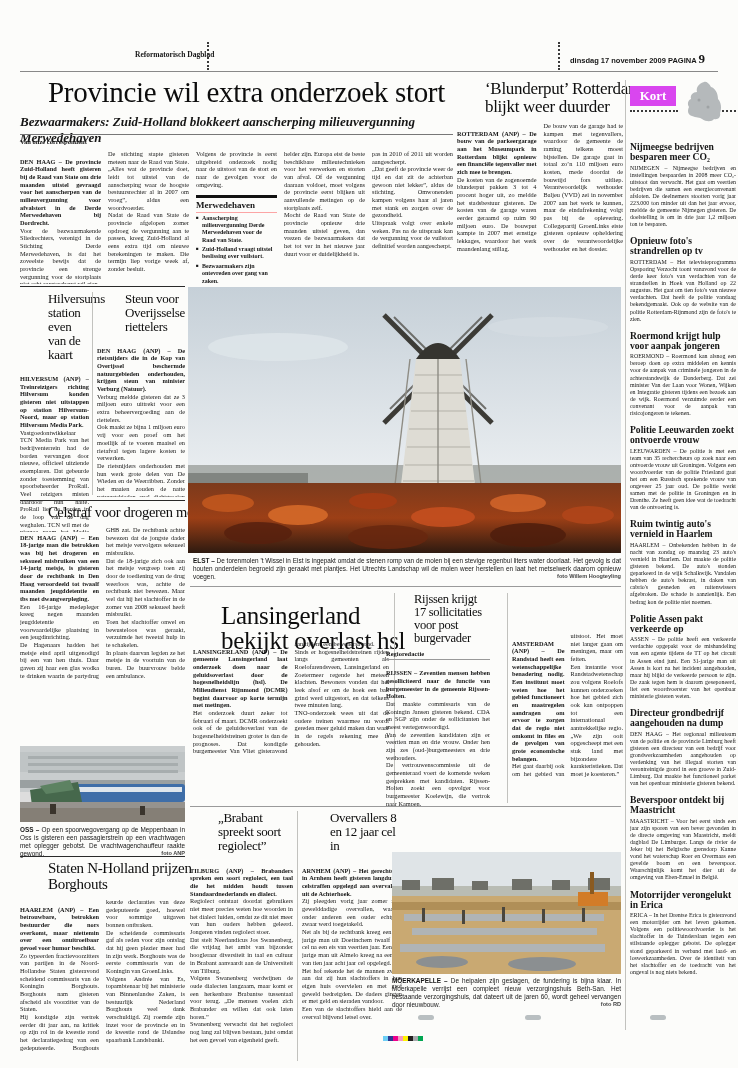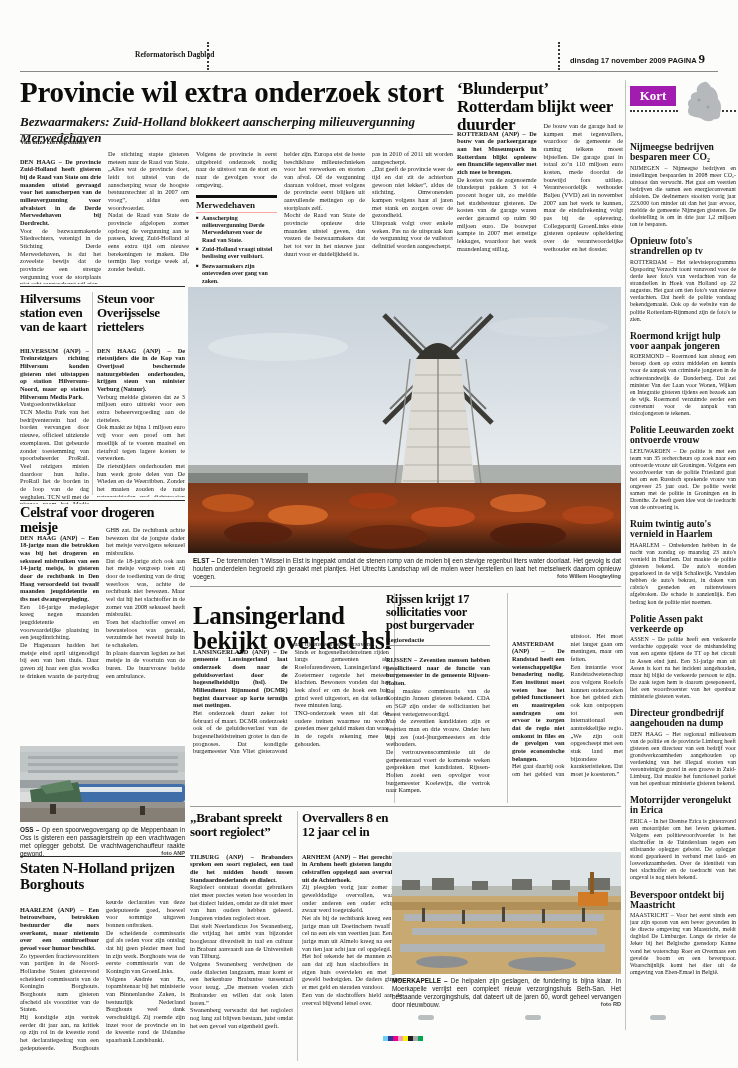--- a/index.html
+++ b/index.html
@@ -4,21 +4,21 @@
 <style>
   html,body{margin:0;padding:0;background:#e8e8e6;}
   #page{position:relative;width:738px;height:1068px;background:#fcfcfa;color:#161616;
         font-family:"Liberation Serif",serif;overflow:hidden;margin:0 auto;}
   .abs{position:absolute;}
   .sans{font-family:"Liberation Sans",sans-serif;}
   .rule{position:absolute;background:#2a2a2a;height:1px;}
   .vrule{position:absolute;background:#c2c2be;width:1px;}
   .dotv{position:absolute;border-left:2px dotted #3a3a3a;width:0;}
   .doth{position:absolute;border-top:2px dotted #3a3a3a;height:0;}
-  .headline{font-weight:bold;line-height:1.0;letter-spacing:-.3px;color:#0d0d0d;}
+  .headline{font-weight:normal;line-height:1.0;letter-spacing:-.3px;color:#0d0d0d;margin-left:28px;}
   .subhead{font-style:italic;font-weight:bold;}
   .byline{font-size:6.5px;font-weight:bold;}
   .btxt{font-size:6.3px;line-height:1.22;text-align:justify;white-space:pre-line;hyphens:auto;}
   .intro{font-weight:bold;}
   .cols2{column-count:2;column-gap:7px;overflow:hidden;}
   .col{position:absolute;width:81px;height:134px;overflow:hidden;}
   .caption{font-family:"Liberation Sans",sans-serif;font-size:6.4px;line-height:1.25;text-align:justify;}
   .caption strong{font-weight:bold;}
   .credit{font-family:"Liberation Sans",sans-serif;font-size:5.6px;font-weight:bold;color:#444;}
   .kort-item h4{font-size:9.6px;line-height:1.05;margin:8px 0 2.5px;font-weight:bold;}
@@ -77,21 +77,21 @@
 Uitspraak volgt over enkele weken. Pas na de uitspraak kan de vergunning voor de vuilstort definitief worden aangescherpt.</div>
 
   <div class="abs headline" style="left:457px;top:80px;width:170px;font-size:17px;line-height:1.05;">‘Blunderput’ Rotterdam blijkt weer duurder</div>
   <div class="abs btxt cols2" style="left:457px;top:122px;width:166px;height:161px;">
     <span class="intro">ROTTERDAM (ANP) – De bouw van de parkeergarage aan het Museumpark in Rotterdam blijkt opnieuw een financiële tegenvaller met zich mee te brengen.</span>
     <span>De kosten van de zogenoemde blunderput pakken 3 tot 4 procent hoger uit, zo meldde het stadsbestuur gisteren. De kosten van de garage waren eerder geraamd op ruim 90 miljoen euro. De bouwput kampte in 2007 met ernstige lekkages, waardoor het werk maandenlang stillag.
 De bouw van de garage had te kampen met tegenvallers, waardoor de gemeente de raming telkens moest bijstellen. De garage gaat in totaal zo’n 110 miljoen euro kosten, mede doordat de bouwtijd fors uitliep. Verantwoordelijk wethouder Baljeu (VVD) zei in november 2007 aan het werk te kunnen, maar de eindafrekening volgt pas bij de oplevering. Collegepartij GroenLinks eiste gisteren opnieuw opheldering over de verantwoordelijke wethouder en het dossier.</span>
   </div>
 
   <div class="vrule" style="left:625px;top:80px;height:950px;"></div>
-  <div class="abs" style="left:630px;top:86px;width:46px;height:20px;background:#a21caf;color:#fff;
+  <div class="abs" style="left:630px;top:86px;width:46px;height:20px;background:#d946ef;color:#fff;
        font-size:13px;font-weight:bold;text-align:center;line-height:20px;">Kort</div>
   <div class="doth" style="left:630px;top:110px;width:48px;"></div>
   <div class="doth" style="left:722px;top:110px;width:14px;"></div>
   <svg class="abs" style="left:684px;top:80px;" width="40" height="44" viewBox="0 0 40 44">
     <path d="M20,2 C14,4 12,8 13,12 C9,12 6,15 7,19 C4,20 3,24 5,27 C3,31 4,35 8,36 C12,38 16,37 18,39 C22,42 28,42 30,39 C34,40 37,37 36,33 C38,28 37,22 34,19 C34,13 31,8 27,7 C25,3 22,1 20,2 Z" fill="#b5b9bb"></path>
     <circle cx="15" cy="20" r="1.5" fill="#9ea2a4"></circle>
       <circle cx="24" cy="27" r="1.5" fill="#9ea2a4"></circle>
   </svg>
 
   <div class="abs" style="left:630px;top:134px;width:106px;height:878px;overflow:hidden;">
@@ -117,26 +117,26 @@
     </div>
     <div class="kort-item">
       <h4>Politie Assen pakt verkeerde op</h4>
       <p>ASSEN – De politie heeft een verkeerde verdachte opgepakt voor de mishandeling van een agente tijdens de TT op het circuit in Assen eind juni. Een 31-jarige man uit Assen is kort na het incident aangehouden, maar hij blijkt de verkeerde persoon te zijn. De zaak tegen hem is daarom geseponeerd, liet een woordvoerster van het openbaar ministerie gisteren weten.</p>
     </div>
     <div class="kort-item">
       <h4>Directeur grondbedrijf aangehouden na dump</h4>
       <p>DEN HAAG – Het regionaal milieuteam van de politie en de provincie Limburg heeft gisteren een directeur van een bedrijf voor grondwerkzaamheden aangehouden op verdenking van het illegaal storten van verontreinigde grond in een groeve in Zuid-Limburg. Dat maakte het functioneel parket van het openbaar ministerie gisteren bekend.</p>
     </div>
     <div class="kort-item">
+      <h4>Beverspoor ontdekt bij Maastricht</h4>
+      <p>MAASTRICHT – Voor het eerst sinds een jaar zijn sporen van een bever gevonden in de directe omgeving van Maastricht, meldt dagblad De Limburger. Langs de rivier de Jeker bij het Belgische grensdorp Kanne vond het waterschap Roer en Overmaas een gevelde boom en een beverspoor. Waarschijnlijk komt het dier uit de omgeving van Eben-Emael in België.</p>
+    </div>
+    <div class="kort-item">
       <h4>Motorrijder verongelukt in Erica</h4>
       <p>ERICA – In het Drentse Erica is gisteravond een motorrijder om het leven gekomen. Volgens een politiewoordvoerder is het slachtoffer in de Tuinderslaan tegen een stilstaande oplegger gebotst. De oplegger stond geparkeerd in verband met laad- en loswerkzaamheden. Over de identiteit van het slachtoffer en de toedracht van het ongeval is nog niets bekend.</p>
-    </div>
-    <div class="kort-item">
-      <h4>Beverspoor ontdekt bij Maastricht</h4>
-      <p>MAASTRICHT – Voor het eerst sinds een jaar zijn sporen van een bever gevonden in de directe omgeving van Maastricht, meldt dagblad De Limburger. Langs de rivier de Jeker bij het Belgische grensdorp Kanne vond het waterschap Roer en Overmaas een gevelde boom en een beverspoor. Waarschijnlijk komt het dier uit de omgeving van Eben-Emael in België.</p>
     </div>
   </div>
 
   <div class="rule" style="left:20px;top:286px;width:165px;"></div>
   <div class="abs" style="left:20px;top:292px;width:69px;">
     <div class="headline" style="font-size:13px;line-height:1.08;margin-bottom:5px;">Hilversums station even van de kaart</div>
     <div class="btxt" style="height:165px;overflow:hidden;">
       <span class="intro">HILVERSUM (ANP) – Treinreizigers richting Hilversum konden gisteren niet uitstappen op station Hilversum-Noord, maar op station Hilversum Media Park.</span>
       <span>Vastgoedontwikkelaar TCN Media Park van het bedrijventerrein had de borden vervangen door nieuwe, officieel uitziende exemplaren. Dat gebeurde zonder toestemming van spoorbeheerder ProRail. Veel reizigers misten daardoor hun halte. ProRail liet de borden in de loop van de dag weghalen. TCN wil met de nieuwe naam het Media Park beter op de kaart zetten. Officieel heet de halte nog steeds Hilversum-Noord; een besluit over een nieuwe naam valt pas volgend jaar.</span>
     </div>

